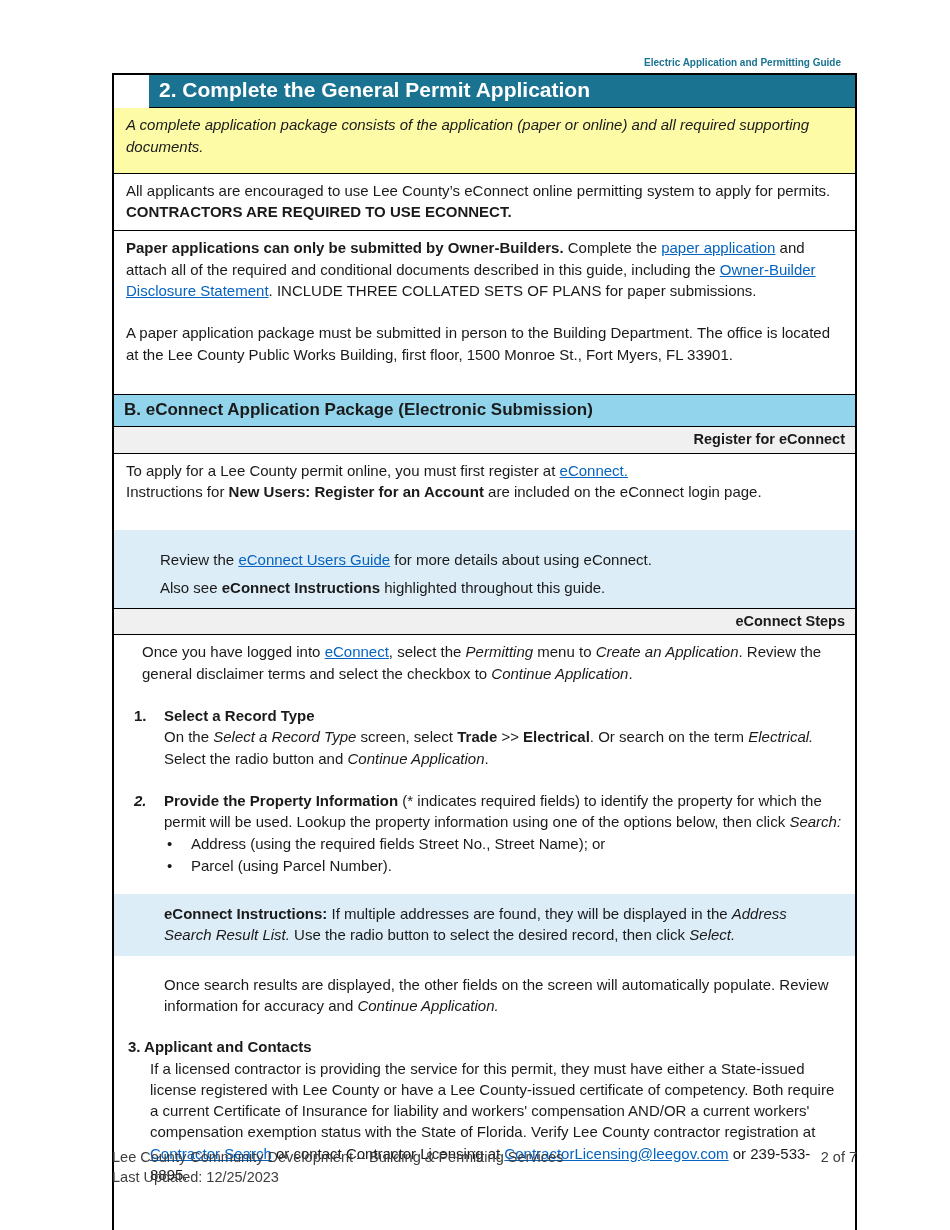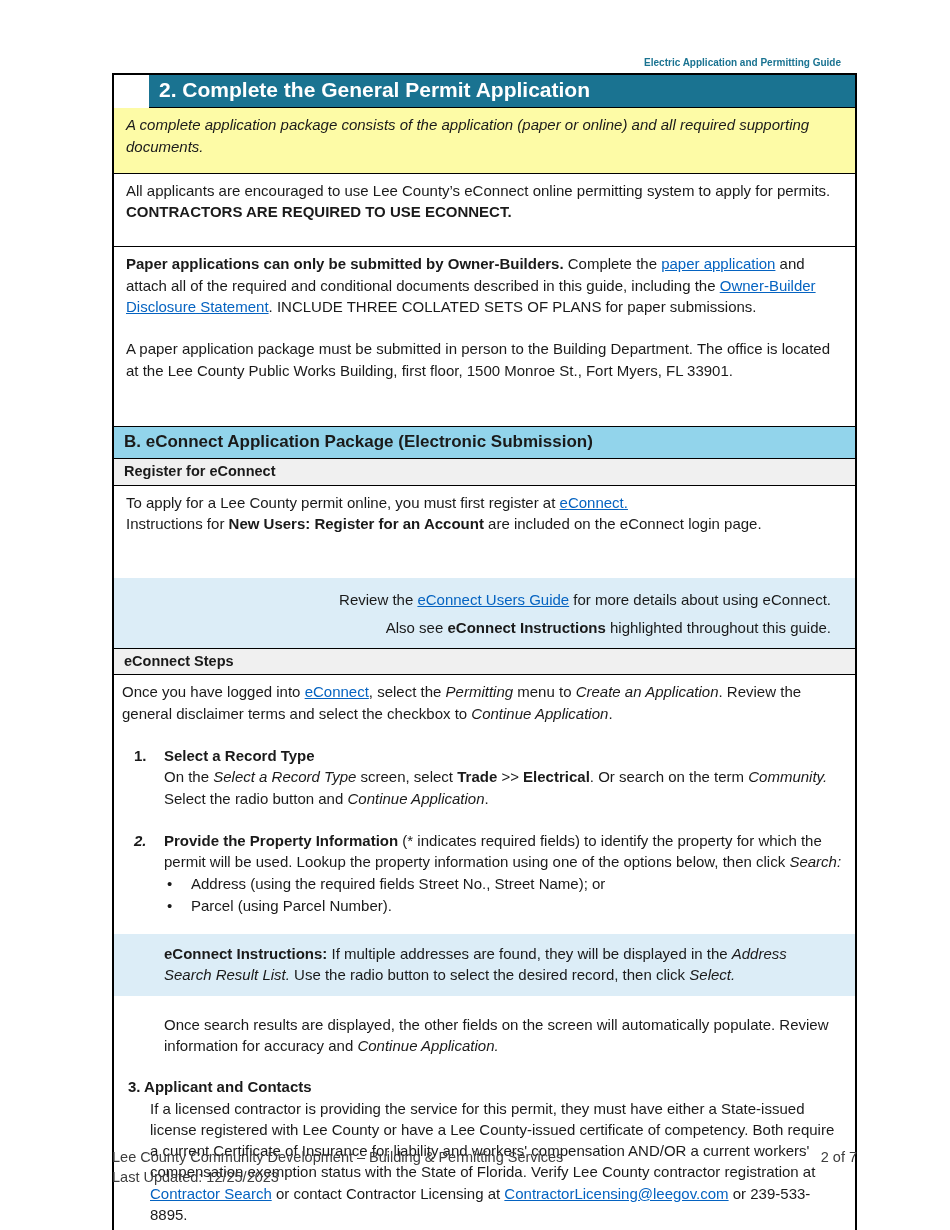--- a/index.html
+++ b/index.html
@@ -21,32 +21,32 @@
     position:absolute;top:73px;left:112px;width:745px;
     border:2px solid #000;background:#fff;
   }
   .row{border-bottom:1px solid #000;}
   .row:last-child{border-bottom:none;}
   .banner{
     background:var(--teal);color:#fff;font-weight:bold;font-size:21px;
     padding:2px 10px 4px;line-height:1.25;margin-left:35px;
   }
   .yellow-note{background:var(--yellow);font-style:italic;padding:6px 12px 16px;}
-  .pad{padding:6px 12px 24px;}
+  .pad{padding:6px 12px 8px;}
   .sec-head{background:var(--secblue);font-weight:bold;font-size:17px;padding:3px 10px 4px;}
-  .sub-head{background:var(--gray);font-weight:bold;font-size:14.5px;padding:2px 10px 3px;}
-  .bluebox{background:var(--noteblue);padding:11px 24px 10px 46px;text-align:right;}
+  .sub-head{background:var(--gray);font-weight:bold;font-size:14.5px;padding:2px 10px 3px;text-align:right;}
+  .bluebox{background:var(--noteblue);padding:19px 24px 10px 46px;}
   .bluebox p{margin:0 0 6px;}
   .bluebox p:last-child{margin:0;}
   p{margin:0;}
   .b{font-weight:bold;}
   .i{font-style:italic;}
   a.lnk{color:var(--link);text-decoration:underline;cursor:pointer;}
   .steps-cell{padding:6px 0 0;}
-  .steps-cell > .txt{margin:0 8px;}
+  .steps-cell > .txt{margin:0 28px;}
   .step{display:flex;margin:21px 12px 0 20px;}
   .step .num{width:30px;flex:none;font-weight:bold;}
   .step .body{flex:1;}
   .bullets{margin-top:1px;}
   .bullet{display:flex;}
   .bullet .dot{width:27px;flex:none;padding-left:3px;}
   .bluebox2{background:var(--noteblue);padding:9px 26px 10px 50px;margin-top:18px;}
   .after-note{margin:18px 12px 0 50px;}
   .step3-head{font-weight:bold;margin:20px 12px 0 14px;}
   .step3-body{margin:0 12px 0 36px;}
@@ -98,21 +98,21 @@
 
   <div class="row sub-head">eConnect Steps</div>
 
   <div class="row steps-cell">
     <p class="txt"><span>Once you have logged into </span><a class="lnk" href="#">eConnect</a><span>, select the </span><span class="i">Permitting</span><span> menu to </span><span class="i">Create an Application</span><span>. Review the general disclaimer terms and select the checkbox to </span><span class="i">Continue Application</span><span>.</span></p>
 
     <div class="step">
       <div class="num">1.</div>
       <div class="body">
         <div class="b">Select a Record Type</div>
-        <p><span>On the </span><span class="i">Select a Record Type</span><span> screen, select </span><span class="b">Trade</span><span> &gt;&gt; </span><span class="b">Electrical</span><span>. Or search on the term </span><span class="i">Community.</span><span> Select the radio button and </span><span class="i">Continue Application</span><span>.</span></p>
+        <p><span>On the </span><span class="i">Select a Record Type</span><span> screen, select </span><span class="b">Trade</span><span> &gt;&gt; </span><span class="b">Electrical</span><span>. Or search on the term </span><span class="i">Electrical.</span><span> Select the radio button and </span><span class="i">Continue Application</span><span>.</span></p>
       </div>
     </div>
 
     <div class="step">
       <div class="num i">2.</div>
       <div class="body">
         <p><span class="b">Provide the Property Information</span><span> (* indicates required fields) to identify the property for which the permit will be used. Lookup the property information using one of the options below, then click </span><span class="i">Search:</span></p>
         <div class="bullets">
           <div class="bullet">
             <span class="dot">•</span>

